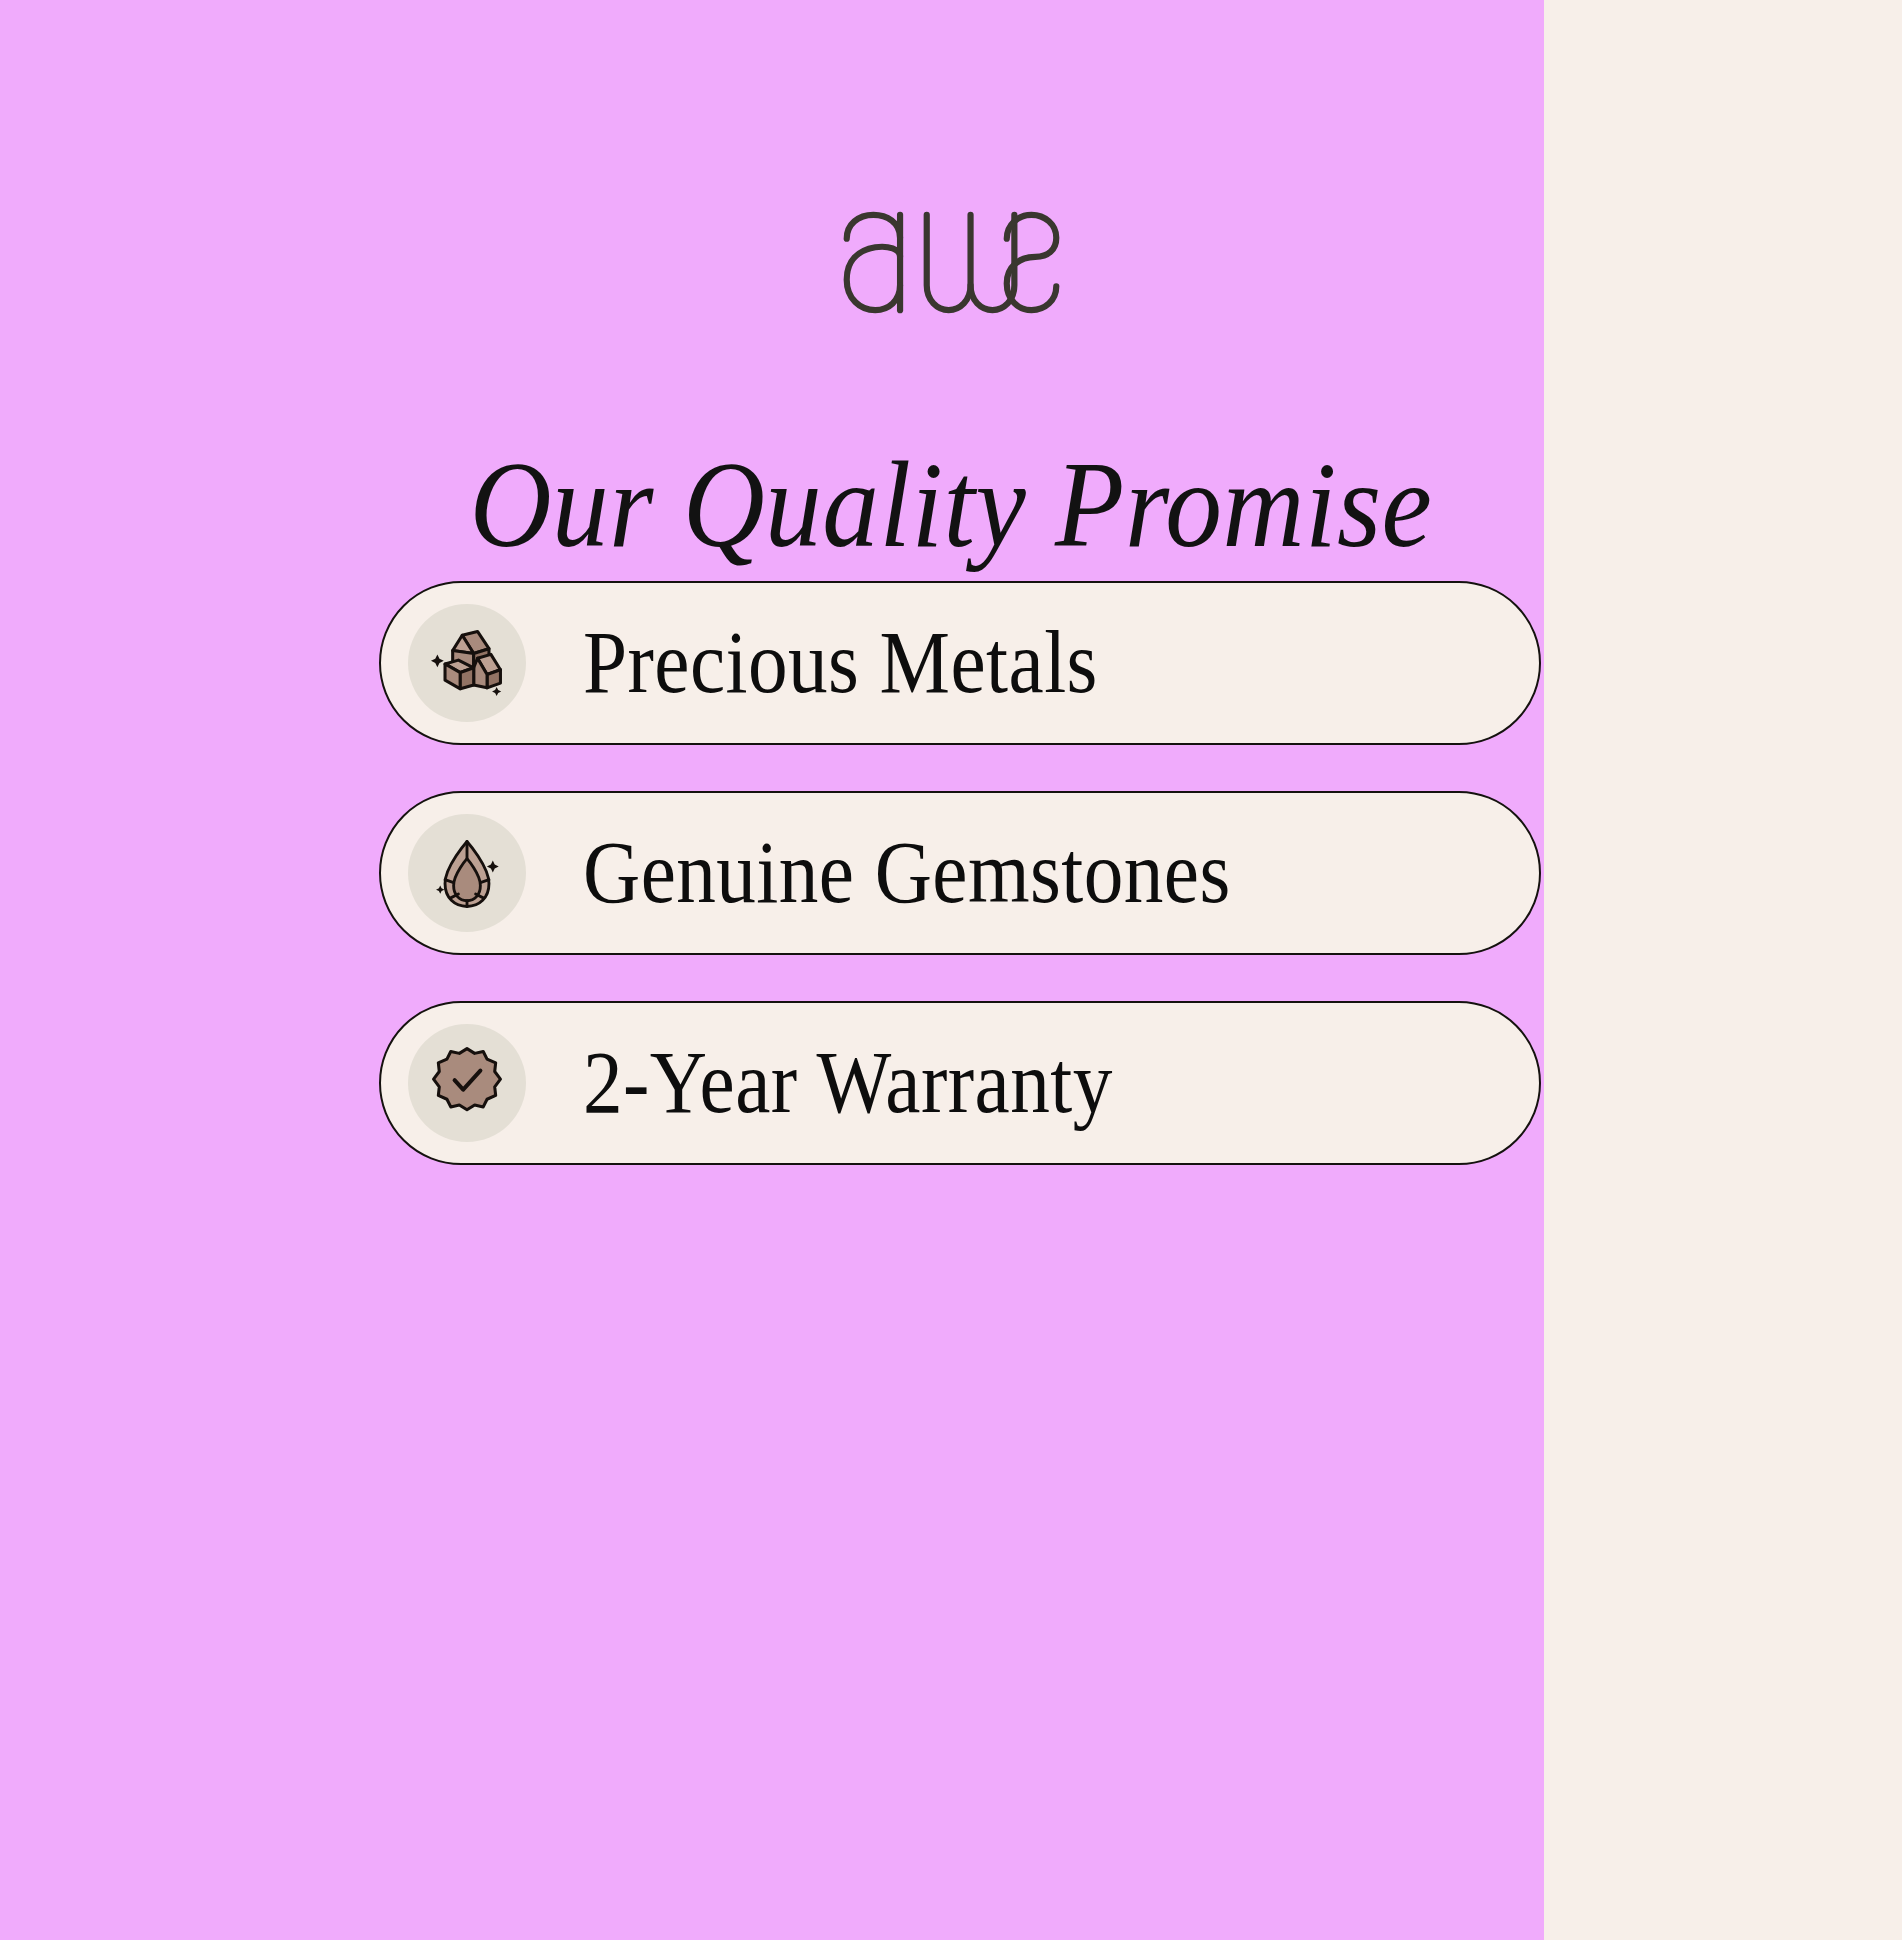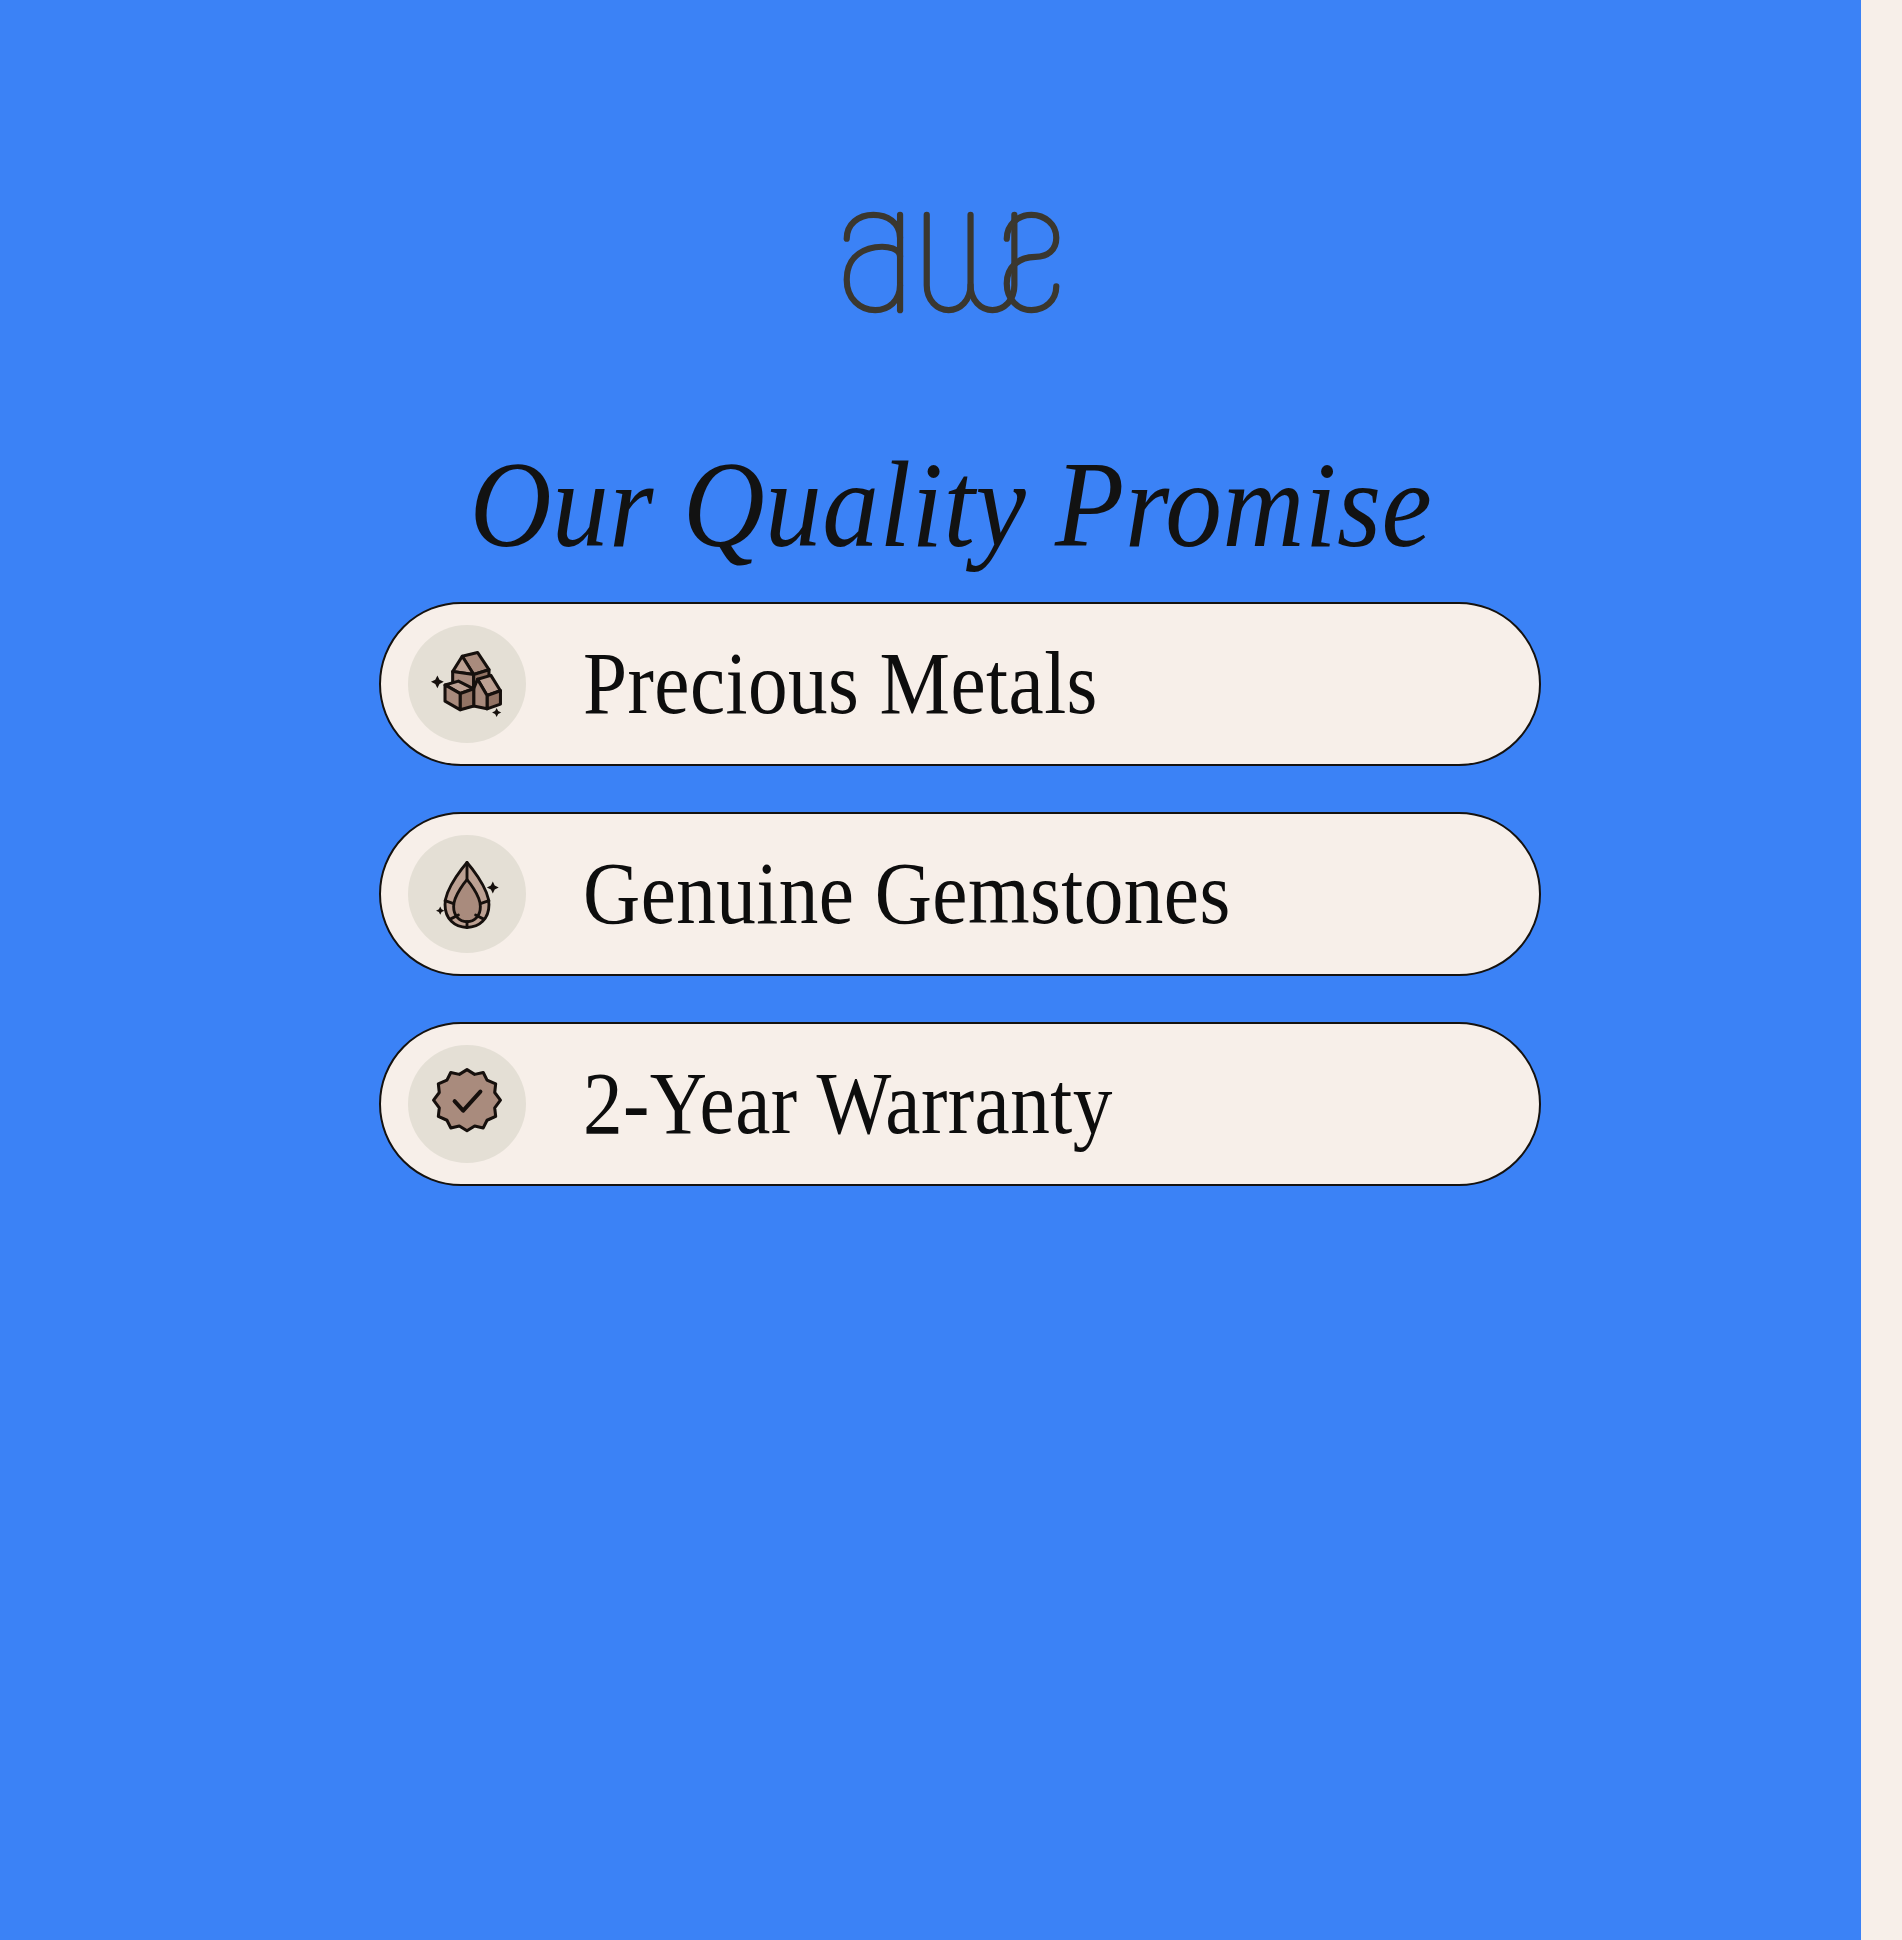--- a/index.html
+++ b/index.html
@@ -9,23 +9,23 @@
   body {
     width: 1902px;
     height: 1940px;
     background: #f7efe9;
     font-family: "Liberation Serif", serif;
     overflow: hidden;
   }
 
   .page {
     position: relative;
-    width: 1861px;
+    width: 1544px;
     height: 1940px;
-    background: #3b82f6;
+    background: #f0abfc;
     box-sizing: border-box;
   }
 
   
   .brand {
     position: absolute;
     top: 211px;
     left: 0;
     width: 1902px;
     text-align: center;
@@ -49,21 +49,21 @@
     font-size: 122px;
     line-height: 1.02;
     letter-spacing: 0.5px;
     color: #121212;
     transform: scaleX(0.93);
   }
 
   
   .promise-list {
     position: absolute;
-    top: 602px;
+    top: 581px;
     left: 379px;
     width: 1162px;
   }
 
   .promise-row {
     position: relative;
     height: 164px;
     margin-bottom: 46px;
     border: 2.1px solid #15120f;
     border-radius: 88px;

